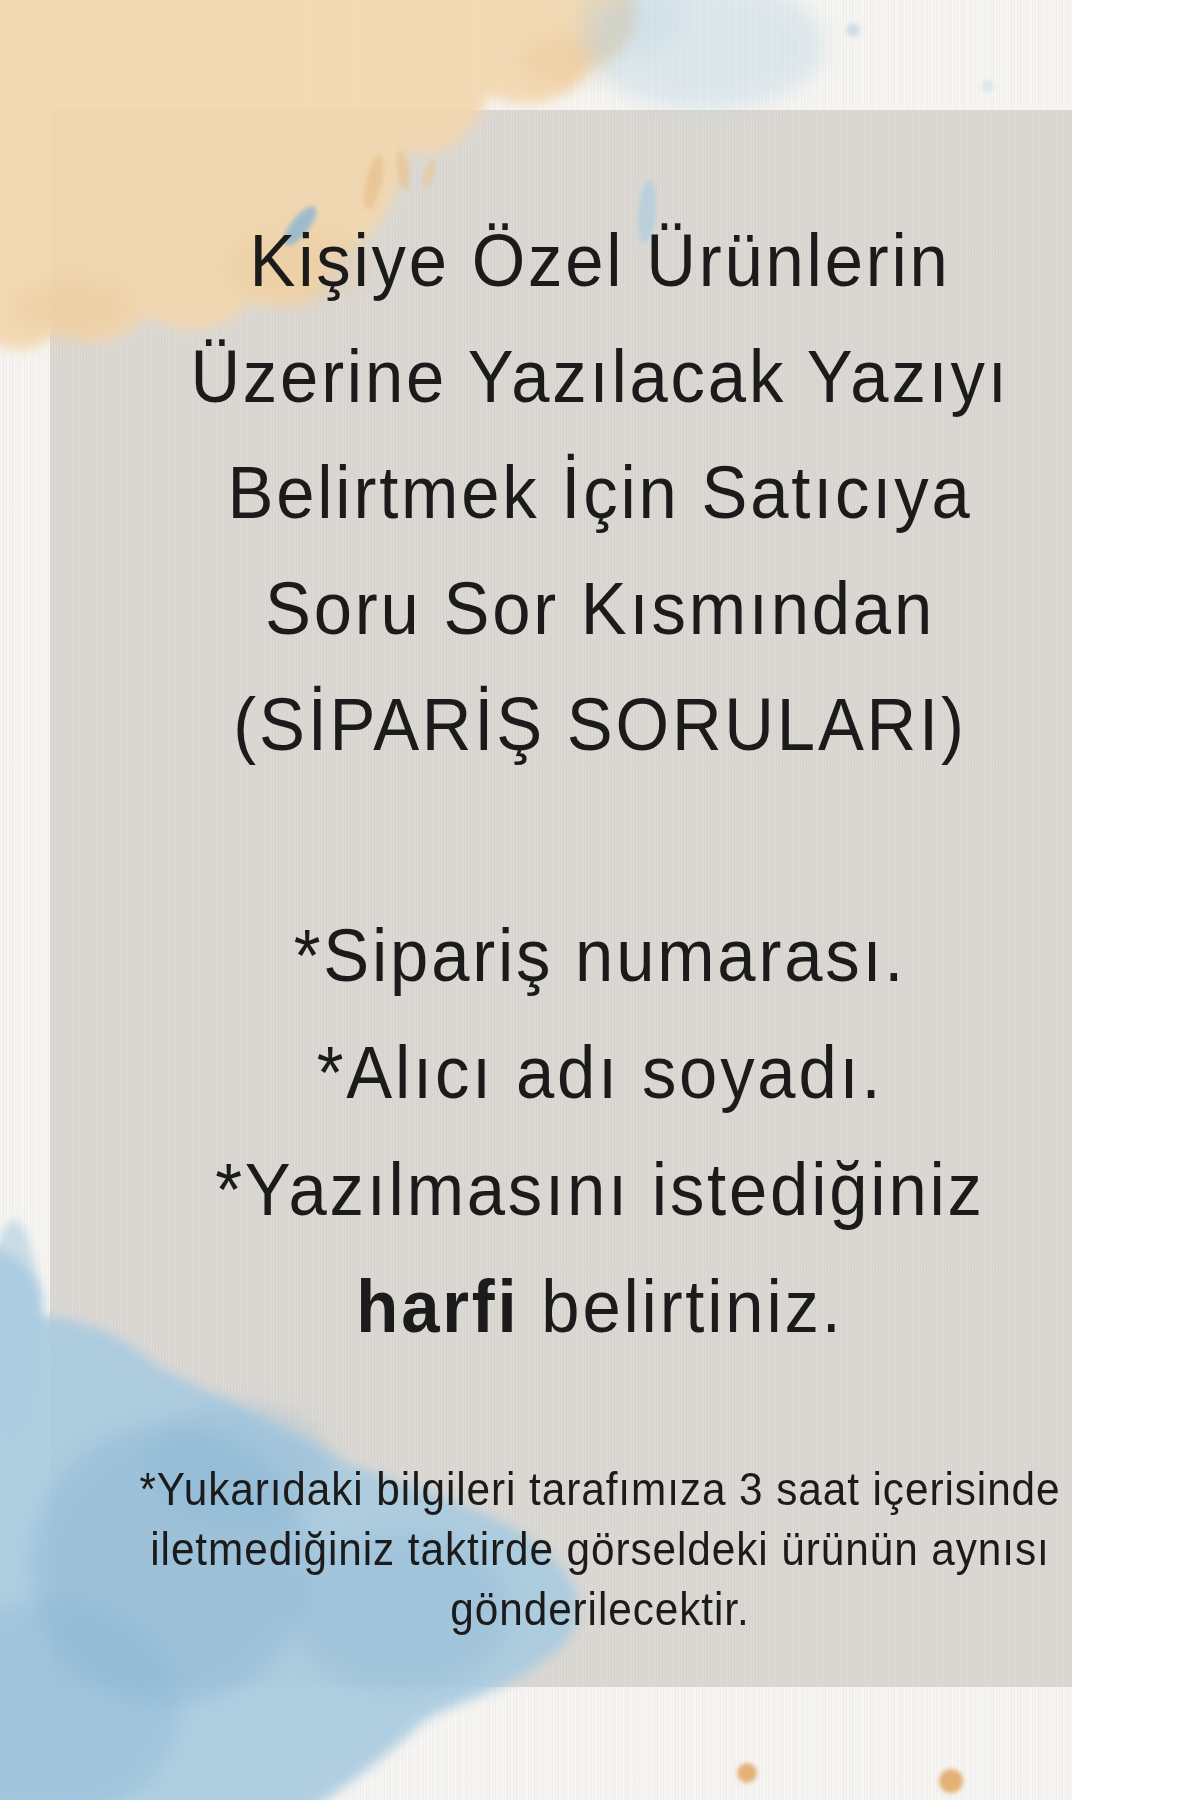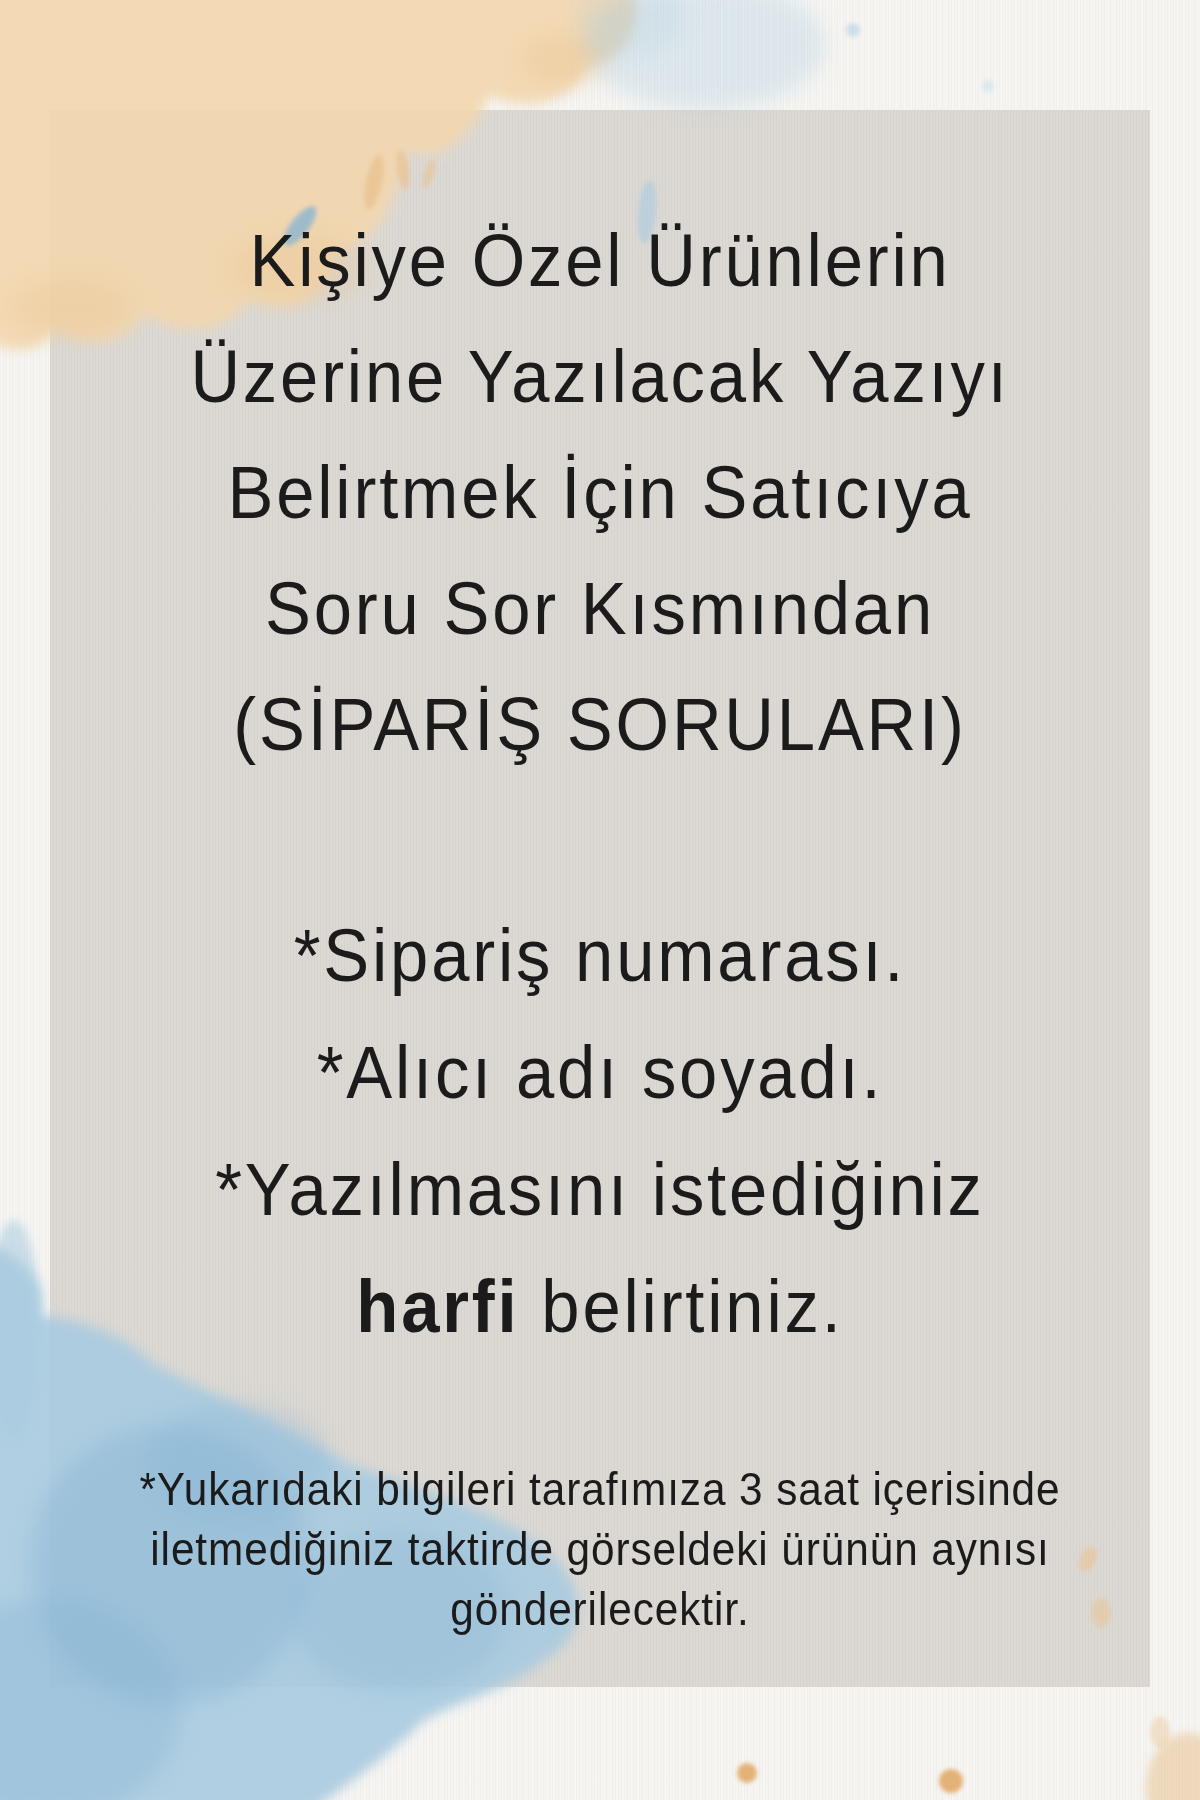--- a/index.html
+++ b/index.html
@@ -11,21 +11,21 @@
     --watercolor-blue:#a9cbe0;
     --watercolor-blue-deep:#85b3d4;
     --speck-orange:#e0a159;
   }
   html,body{margin:0;padding:0;}
   body{
     width:1200px;height:1800px;overflow:hidden;
     font-family:"Liberation Sans","DejaVu Sans",sans-serif;
   }
   .poster{
-    position:absolute;left:0;top:0;width:1200px;height:1800px;
+    position:absolute;left:0;top:0;width:1072px;height:1800px;
     background-color:var(--paper);
     background-image:
       repeating-linear-gradient(90deg, rgba(0,0,0,0.02) 0 1px, rgba(255,255,255,0) 1px 3px),
       repeating-linear-gradient(90deg, rgba(255,255,255,0.25) 0 2px, rgba(255,255,255,0) 2px 7px);
     overflow:hidden;
   }
   .panel{
     position:absolute;left:50px;top:110px;width:1100px;height:1577px;
     background-color:var(--panel-gray);
     background-image:repeating-linear-gradient(90deg, rgba(110,104,95,0.05) 0 1px, rgba(255,255,255,0) 1px 3px);

